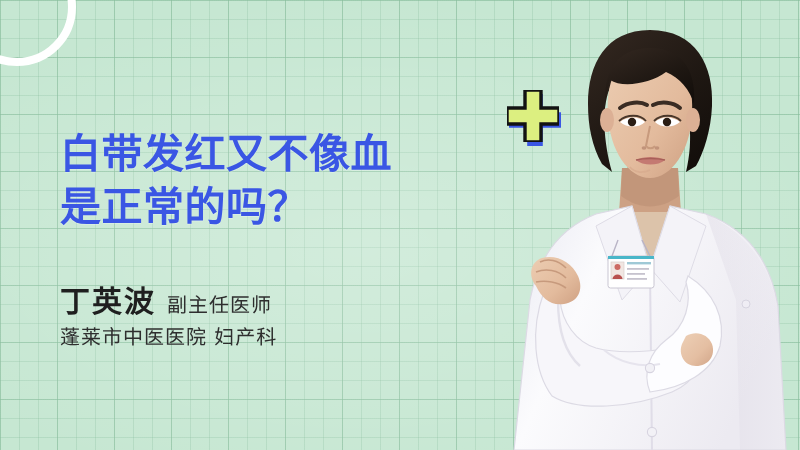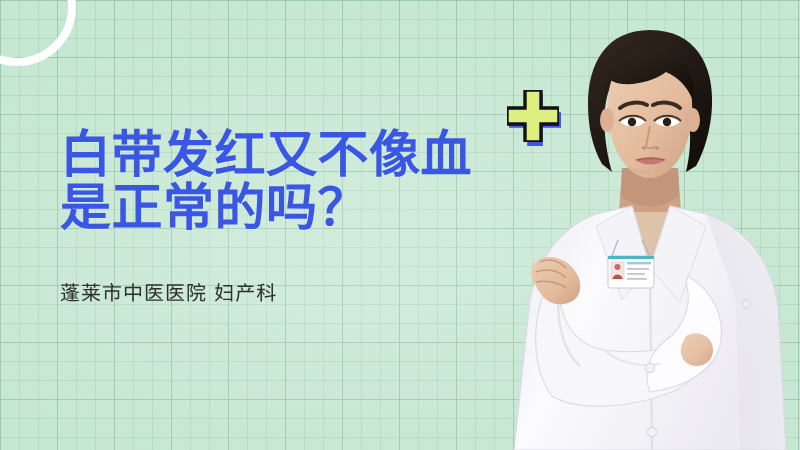--- a/index.html
+++ b/index.html
@@ -90,21 +90,21 @@
   }
 
   
   .headline {
     position: absolute;
     left: 60px;
     top: 128px;
     width: 430px;
     color: #3a56e4;
     font-weight: 700;
-    font-size: 51px;
+    font-size: 41px;
     line-height: 53px;
     letter-spacing: 0.5px;
     white-space: pre-line;
     text-shadow: 0 1px 0 rgba(255,255,255,0.25);
   }
 
   
   .credit {
     position: absolute;
     left: 60px;
@@ -162,20 +162,24 @@
     <div class="cross-main"></div>
     <svg class="cross-outline" viewBox="0 0 52 52">
       <polygon points="18,0 34,0 34,18 52,18 52,34 34,34 34,52 18,52 18,34 0,34 0,18 18,18" fill="none" stroke="#121212" stroke-width="3.4" stroke-linejoin="miter"></polygon>
     </svg>
   </div>
 
   <div class="headline">白带发红又不像血
 是正常的吗？</div>
 
   <div class="credit">
+    <div class="credit-line1">
+      <span class="doctor-name">丁英波</span>
+      <span class="doctor-rank">副主任医师</span>
+    </div>
     <div class="credit-line2">蓬莱市中医医院 妇产科</div>
   </div>
 
   <div class="portrait">
     <svg width="300" height="450" viewBox="0 0 300 450">
       <defs>
         <linearGradient id="coatG" x1="0" y1="0" x2="1" y2="0.4">
           <stop offset="0%" stop-color="#e9e9f2"></stop>
           <stop offset="35%" stop-color="#fbfbfd"></stop>
           <stop offset="100%" stop-color="#eceaf1"></stop>

